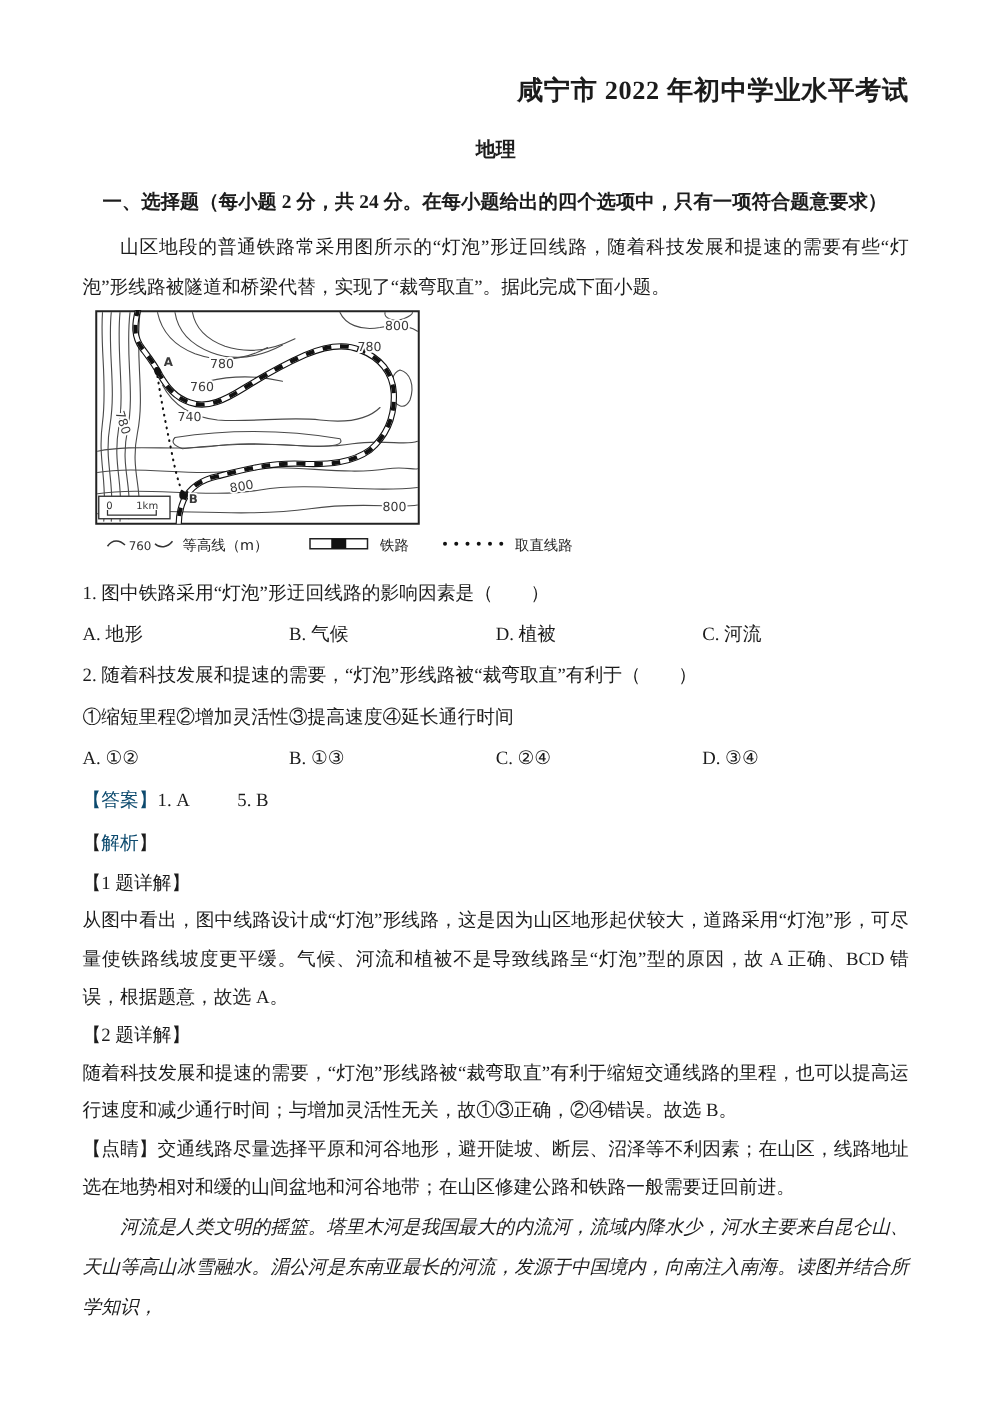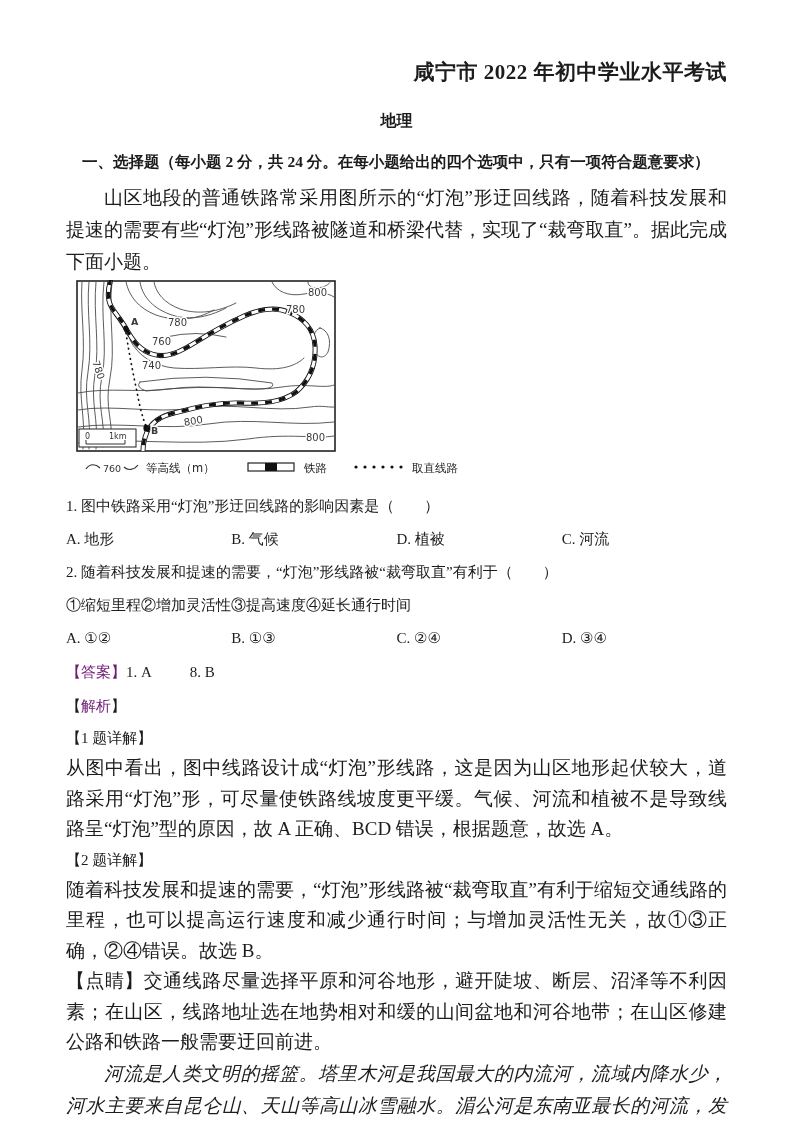--- a/index.html
+++ b/index.html
@@ -13,29 +13,29 @@
     font-size:21px;font-weight:bold;text-align:right;
     line-height:32px;margin:0 0 18px 0;letter-spacing:.5px;
   }
   .doc-subject{
     font-size:16px;font-weight:bold;text-align:center;
     line-height:30px;margin:0 0 12px 0;
   }
   .section-head{
     font-size:15.5px;font-weight:bold;line-height:28px;margin:0 0 6px 16px;
   }
-  p.body-p{font-size:19px;line-height:32px;text-align:justify;margin:0;}
+  p.body-p{font-size:15px;line-height:32px;text-align:justify;margin:0;}
   p.tight{line-height:30.5px;}
   .indent{text-indent:2em;}
   .figure-wrap{margin:2px 0 2px 10px;}
   .qline{font-size:15px;line-height:33px;}
   .opts{display:flex;font-size:15px;line-height:33px;}
   .opts span{flex:0 0 25%;}
   .ans-line{font-size:15px;line-height:34px;}
-  .blue{color:#701a75;}
+  .blue{color:#0c4a6e;}
   .ans-gap{margin-left:38px;}
   .detail-label{font-size:15px;line-height:30px;}
   .kai{font-style:italic;font-size:15px;line-height:31px;}
   svg text{font-family:"DejaVu Sans","Liberation Sans",sans-serif;}
   .halo{paint-order:stroke;stroke:#ffffff;stroke-width:3px;fill:#3a3a3a;}
 </style>
 </head>
 <body>
 
 <div class="page">
@@ -137,21 +137,21 @@
   <div class="qline">2. 随着科技发展和提速的需要，“灯泡”形线路被“裁弯取直”有利于（　　）</div>
   <div class="qline">①缩短里程②增加灵活性③提高速度④延长通行时间</div>
   <div class="opts">
     <span>A. ①②</span>
     <span>B. ①③</span>
     <span>C. ②④</span>
     <span>D. ③④</span>
   </div>
 
   <div class="ans-line">
-    <span class="blue">【答案】</span><span>1. A</span><span class="ans-gap">8. B</span>
+    <span class="blue">【答案】</span><span>1. A</span><span class="ans-gap">5. B</span>
   </div>
 
   <div class="ans-line">
     <span>【</span><span class="blue">解析</span><span>】</span>
   </div>
 
   <div class="detail-label">【1 题详解】</div>
   <p class="body-p tight">从图中看出，图中线路设计成“灯泡”形线路，这是因为山区地形起伏较大，道路采用“灯泡”形，可尽量使铁路线坡度更平缓。气候、河流和植被不是导致线路呈“灯泡”型的原因，故 A 正确、BCD 错误，根据题意，故选 A。</p>
 
   <div class="detail-label">【2 题详解】</div>

